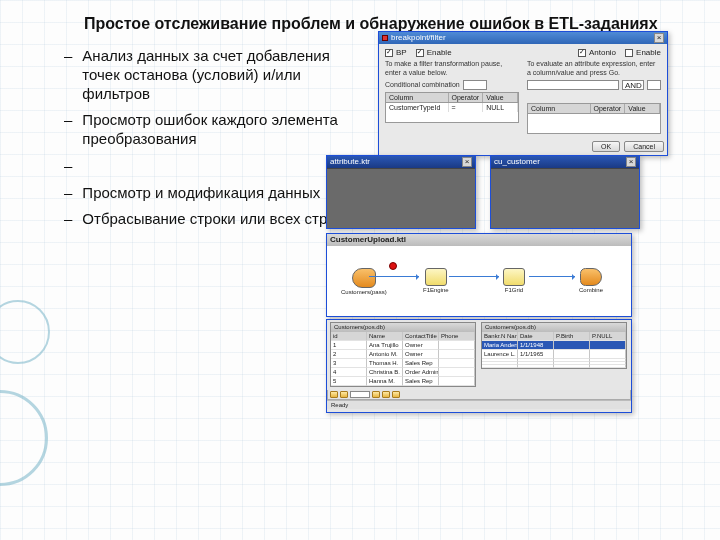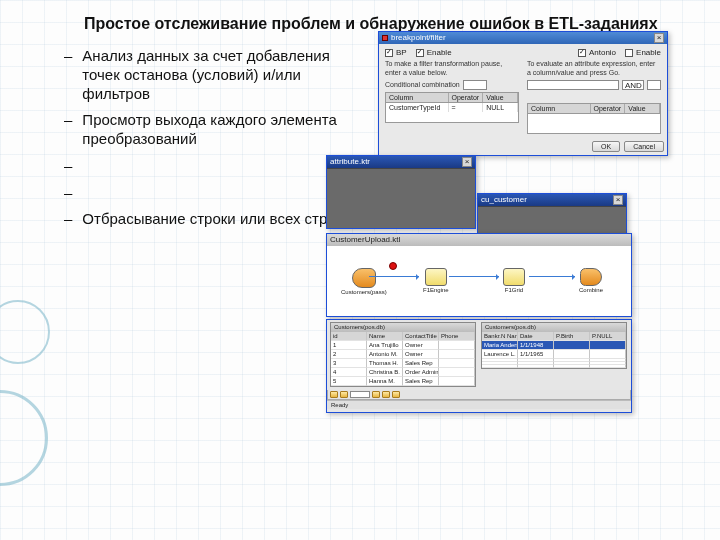--- a/index.html
+++ b/index.html
@@ -108,27 +108,28 @@
 
   <div class="cols">
     <div class="left">
       <ul>
         <li>
             <span class="dash">–</span>
             <span>Анализ данных за счет добавления точек останова (условий) и/или фильтров</span>
           </li>
         <li>
             <span class="dash">–</span>
-            <span>Просмотр выхода каждого элемента преобразований</span>
-          </li>
-        <li>
-            <span class="dash">–</span>
-          </li>
-        <li>
-            <span class="dash">–</span>
+            <span>Просмотр ошибок каждого элемента преобразования</span>
+          </li>
+        <li>
+            <span class="dash">–</span>
+          </li>
+        <li>
+            <span class="dash">–</span>
+            <span>Просмотр и модификация данных</span>
           </li>
         <li>
             <span class="dash">–</span>
             <span>Отбрасывание строки или всех строк</span>
           </li>
       </ul>
     </div>
 
     <div class="right">
 
@@ -192,30 +193,30 @@
         </div>
       </div>
 
       <div class="panel" style="left:-32px; top:108px; width:150px;">
         <div class="tbar">
           <span>attribute.ktr</span>
           <span class="close">×</span>
         </div>
         <div class="dark-body"></div>
       </div>
-      <div class="panel" style="left:119px; top:108px; width:150px;margin-top:38px;">
+      <div class="panel" style="left:132px; top:108px; width:150px;">
         <div class="tbar">
           <span>cu_customer</span>
           <span class="close">×</span>
         </div>
         <div class="dark-body"></div>
       </div>
 
       <div class="panel flowp" style="left:-32px; top:186px; width:306px;">
-        <div class="tbar" style="background:linear-gradient(#d9d9d9,#bcbcbc); color:#222;">
+        <div class="tbar" style="background:linear-gradient(#d9d9d9,#bcbcbc); color:#222;font-weight:bold;">
           <span>CustomerUpload.ktl</span>
         </div>
         <div class="flow-canvas">
           <div class="bp" style="left:62px;"></div>
           <div class="node" style="left:14px; top:22px;"><div class="nshape src"></div><span>Customers(pass)</span></div>
           <div class="arrow" style="left:42px; width:50px;"></div>
           <div class="node" style="left:96px; top:22px;"><div class="nshape"></div><span>F1Engine</span></div>
           <div class="arrow" style="left:122px; width:50px;"></div>
           <div class="node" style="left:176px; top:22px;"><div class="nshape"></div><span>F1Grid</span></div>
           <div class="arrow" style="left:202px; width:46px;"></div>

